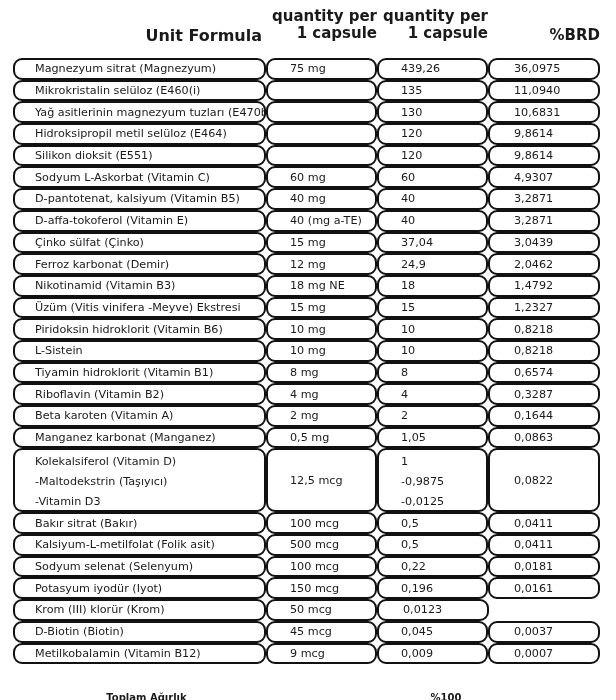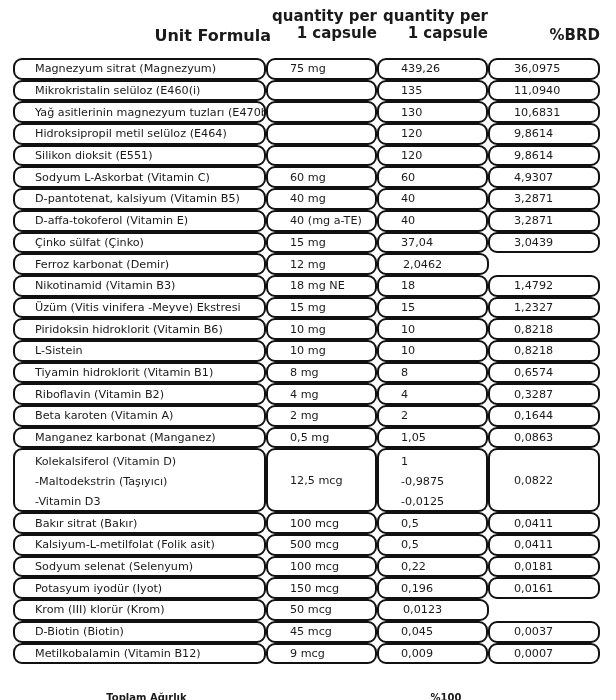--- a/index.html
+++ b/index.html
@@ -1,21 +1,21 @@
 <!DOCTYPE html>
 <html><head>
 <meta charset="utf-8">
 <style>
   html, body { margin:0; padding:0; background:#ffffff; }
   body { width:616px; height:700px; position:relative; overflow:hidden;
          font-family:"DejaVu Sans", sans-serif; color:#1a1a1a; }
   .hdr { position:absolute; top:8px; text-align:right; font-weight:bold;
          font-size:15px; line-height:17px; color:#1a1a1a; }
   .hdr.main { top:27px; font-size:16px; }
-  #h1 { left:18px; width:253px; }
+  #h1 { left:9px; width:253px; }
   #h2 { left:266px; width:111px; }
   #h3 { left:377px; width:111px; }
   #h4 { left:488px; width:112px; top:27px; }
   #rows { position:absolute; top:58px; left:13px; width:587px; }
   .row { display:flex; height:21.7px; }
   .row.tall { height:64px; }
   .cell { box-sizing:border-box; border:2px solid #111; border-radius:9px;
           font-size:11.2px; line-height:17px; padding:0 0 0 10px;
           display:flex; align-items:center; white-space:nowrap; overflow:hidden;
           background:#fff; }
@@ -93,20 +93,21 @@
     </div>
     <div class="row">
       <div class="cell c1">Çinko sülfat (Çinko)</div>
       <div class="cell c2">15 mg</div>
       <div class="cell c3">37,04</div>
       <div class="cell c4">3,0439</div>
     </div>
     <div class="row">
       <div class="cell c1">Ferroz karbonat (Demir)</div>
       <div class="cell c2">12 mg</div>
+      <div class="cell c3">24,9</div>
       <div class="cell c4">2,0462</div>
     </div>
     <div class="row">
       <div class="cell c1">Nikotinamid (Vitamin B3)</div>
       <div class="cell c2">18 mg NE</div>
       <div class="cell c3">18</div>
       <div class="cell c4">1,4792</div>
     </div>
     <div class="row">
       <div class="cell c1">Üzüm (Vitis vinifera -Meyve) Ekstresi</div>

